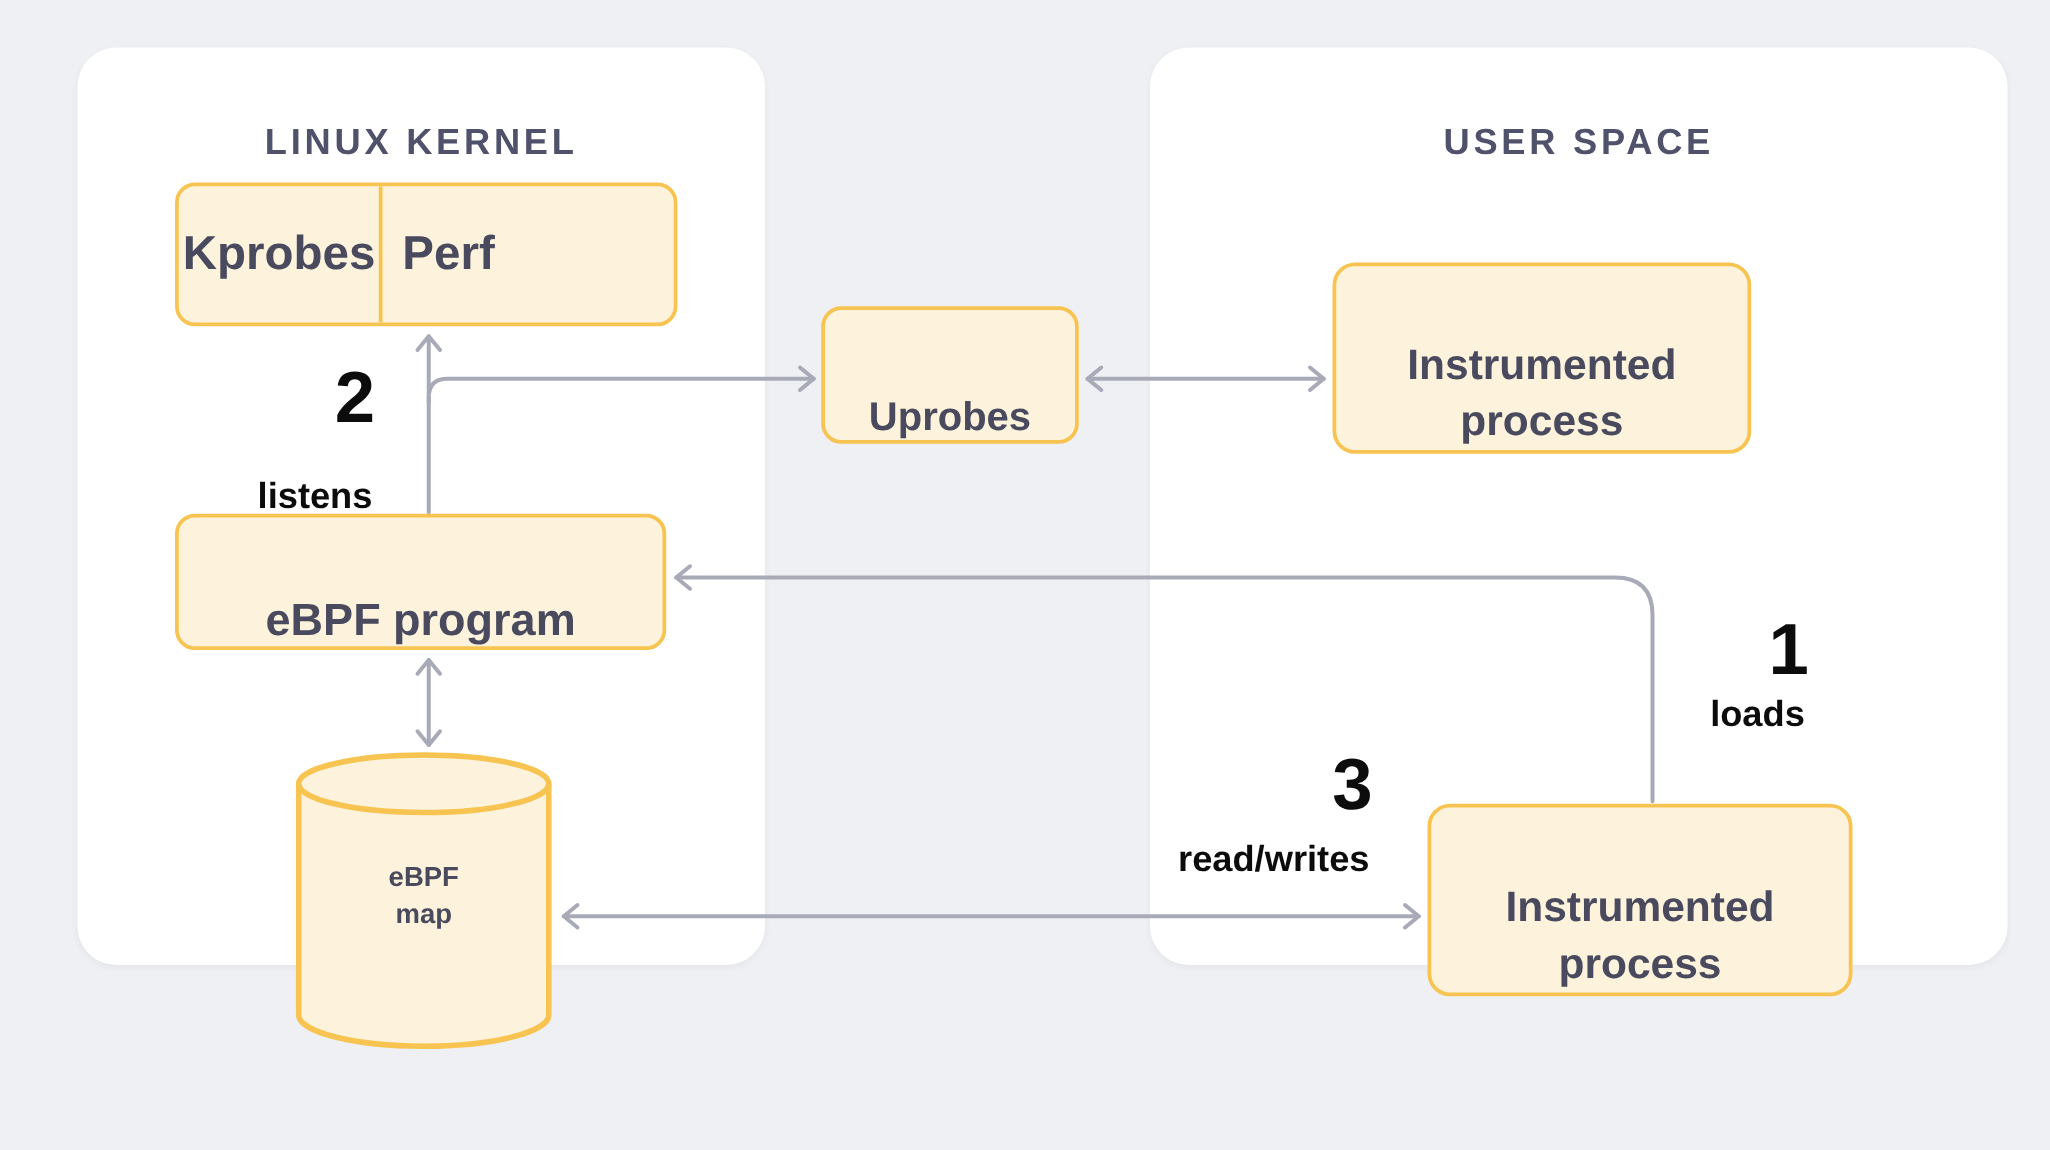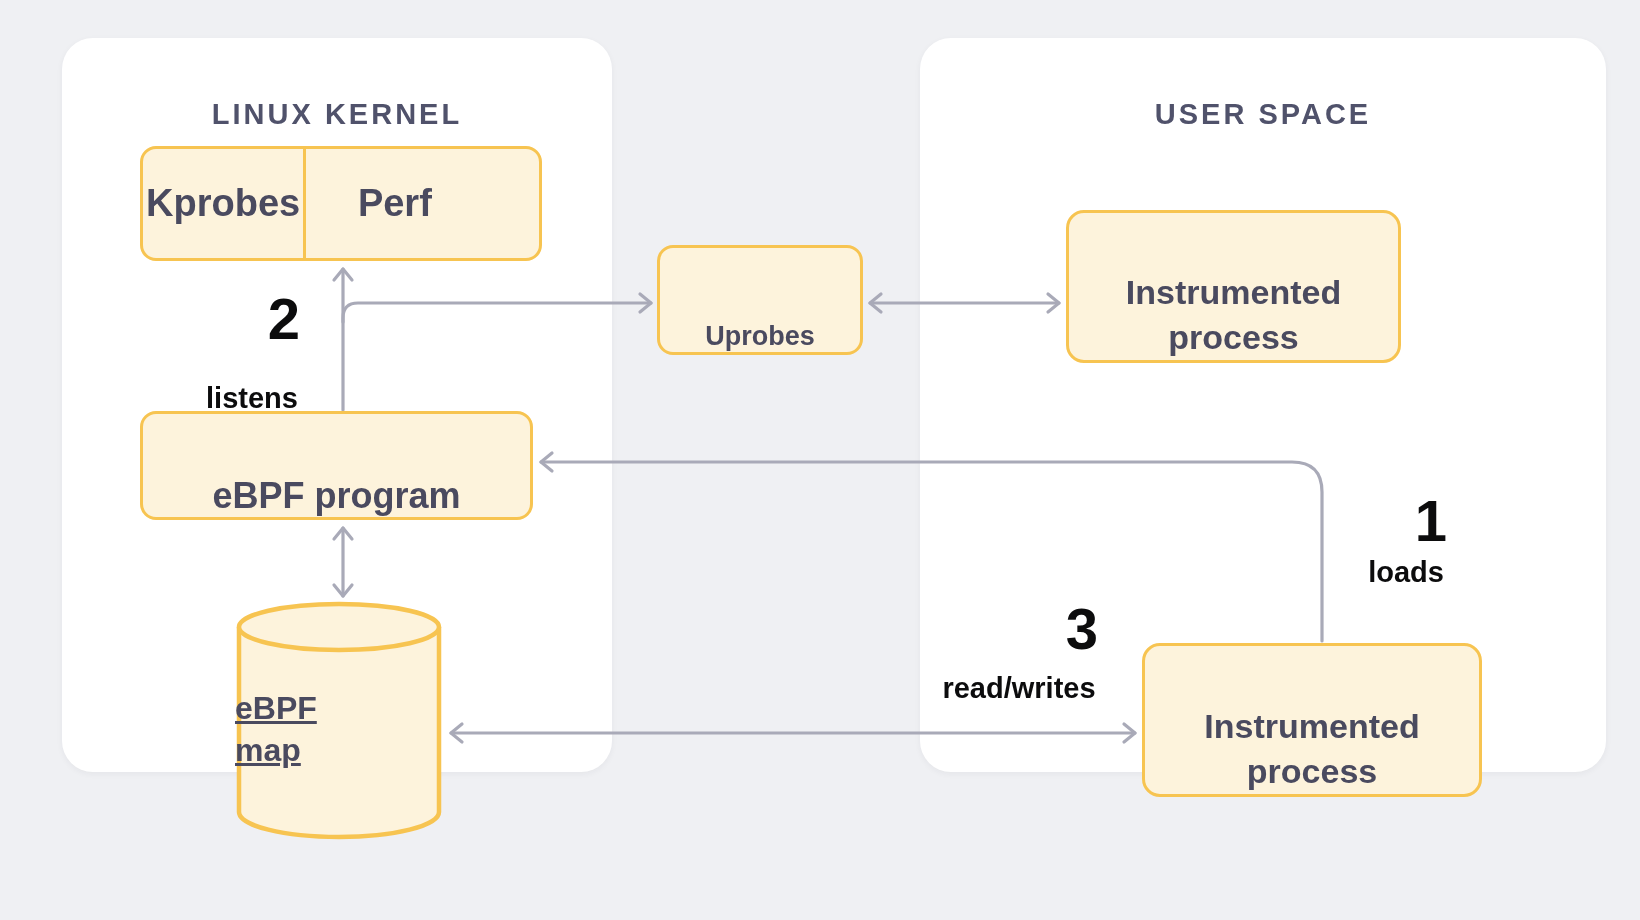--- a/index.html
+++ b/index.html
@@ -57,37 +57,37 @@
     left:140px;top:146px;width:402px;height:115px;
     padding:0;align-items:stretch;justify-content:stretch;
     overflow:hidden;
   }
   .probe-cell{
     display:flex;align-items:center;justify-content:center;
     font-size:38px;font-weight:700;color:var(--node-text);
   }
   .probe-cell + .probe-cell{border-left:3px solid var(--node-border);}
   .probe-cell.c0{flex:0 0 40.5%;}
-  .probe-cell.c1{flex:0 0 26.5%;padding-left:36px;}
+  .probe-cell.c1{flex:0 0 26.5%;}
   .probe-cell.c2{flex:1 1 auto;}
-  .node-uprobes{left:657px;top:245px;width:206px;height:110px;font-size:27px;}
+  .node-uprobes{left:657px;top:245px;width:206px;height:110px;font-size:32px;}
   .node-program{left:140px;top:411px;width:393px;height:109px;font-size:36px;}
   .node-instr1{left:1066px;top:210px;width:335px;height:153px;font-size:34px;line-height:1.32;border-radius:18px;padding:0 28px;}
   .node-instr2{left:1142px;top:643px;width:340px;height:154px;font-size:34px;line-height:1.32;border-radius:18px;padding:0 28px;}
   .cylinder{
     position:absolute;
     left:235px;top:601px;width:208px;height:239px;
     z-index:3;
   }
   .cylinder svg{position:absolute;left:0;top:0;}
   .cylinder-label{
     position:absolute;left:0;right:0;top:86px;
-    text-align:left;
+    text-align:center;
     color:var(--node-text);
-    font-size:32px;font-weight:700;line-height:1.32;text-decoration:underline;
+    font-size:22px;font-weight:700;line-height:1.32;
   }
   .annotation-number{
     position:absolute;
     transform:translate(-50%,-50%);
     font-size:58px;font-weight:700;
     color:var(--annotation-text);
     z-index:4;
   }
   .annotation-label{
     position:absolute;

